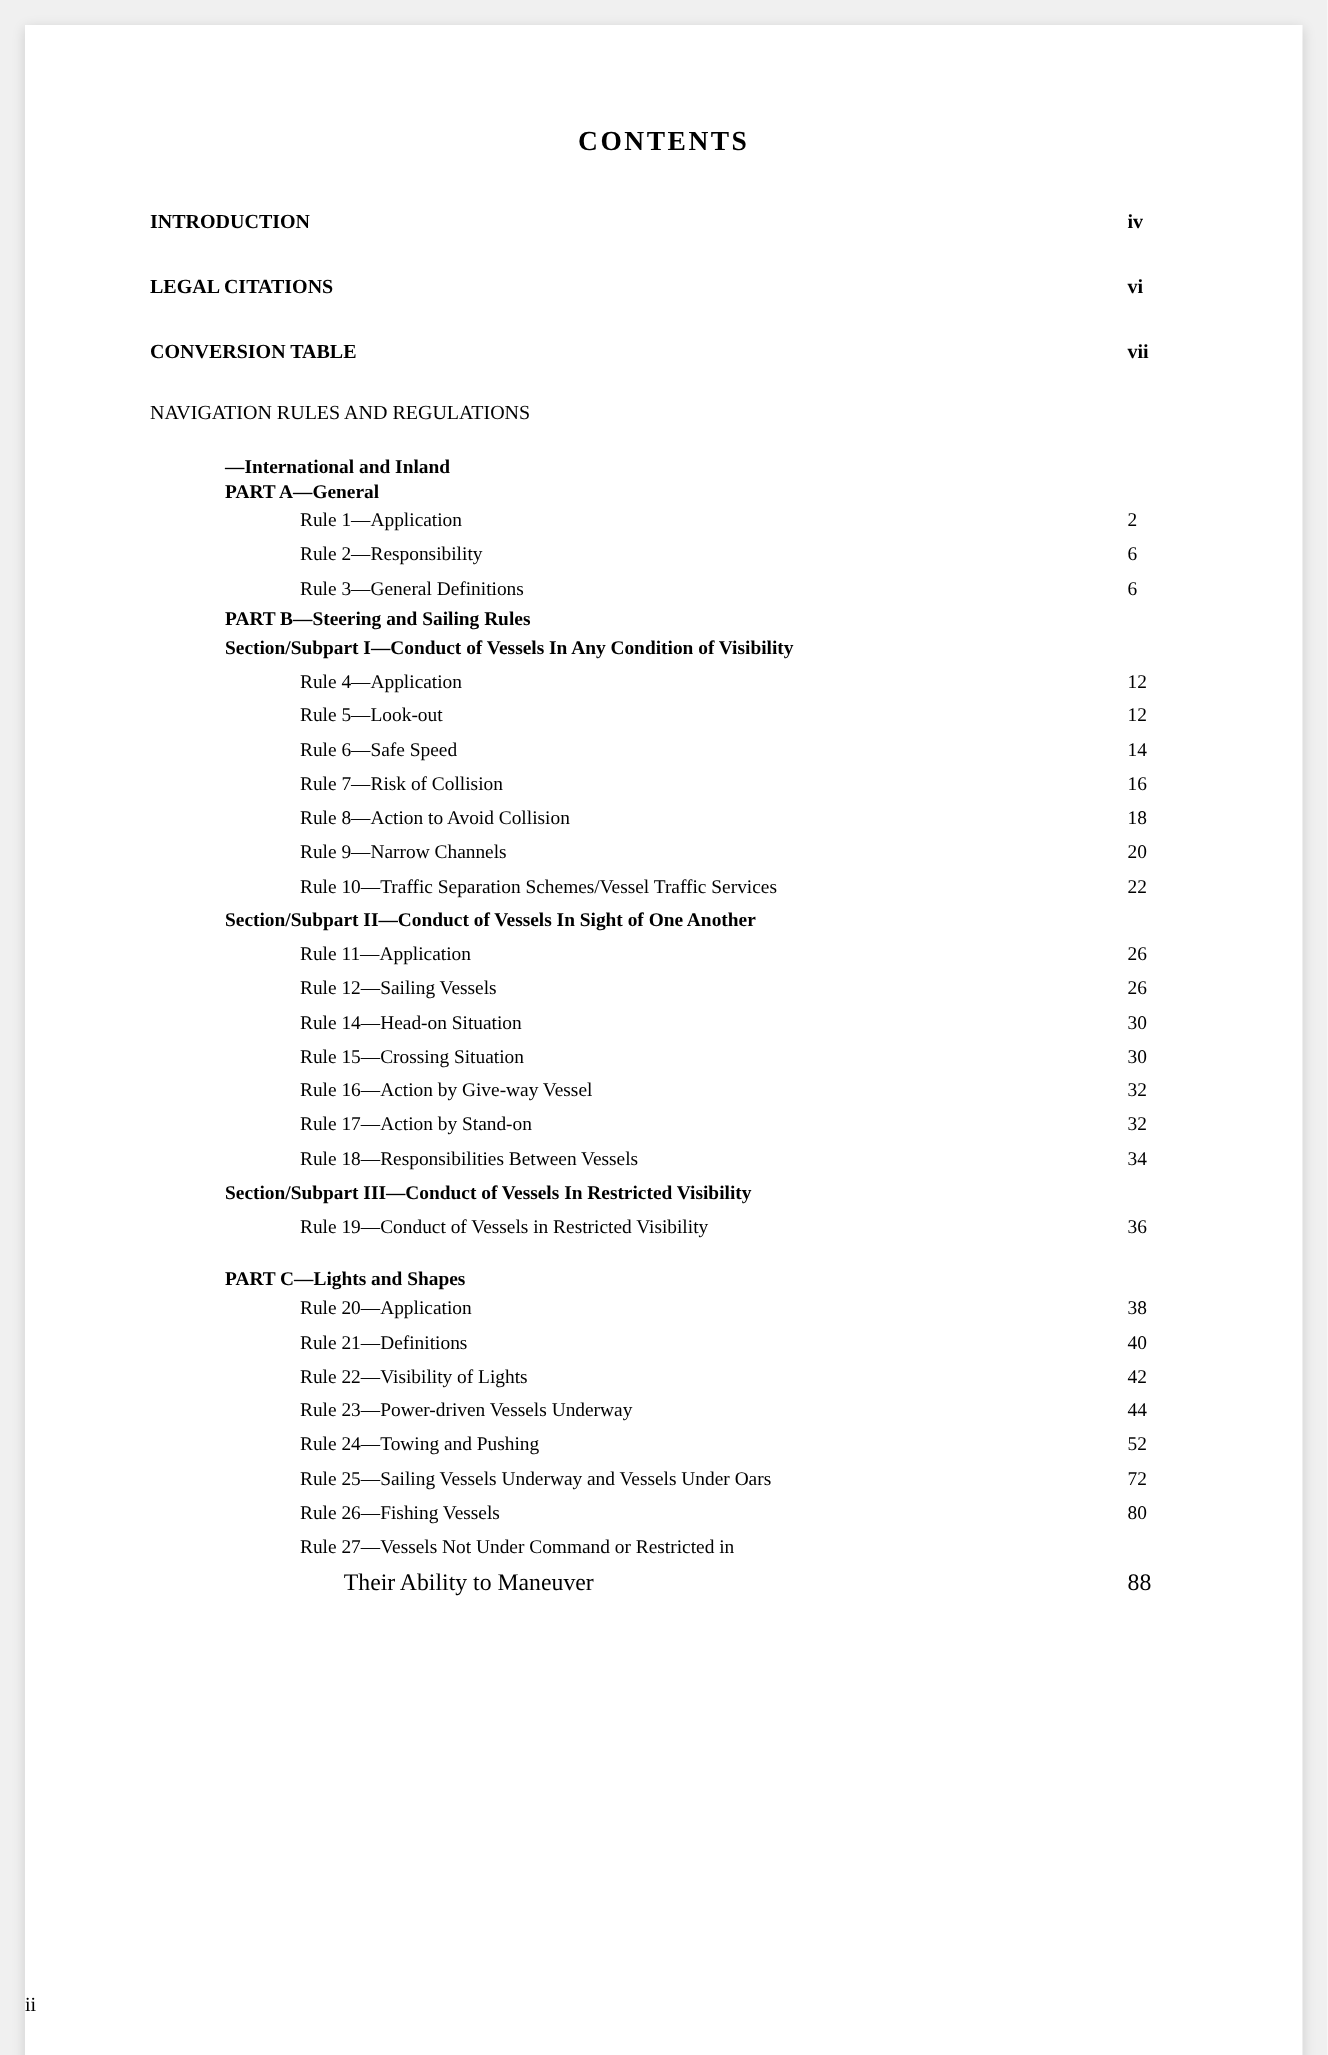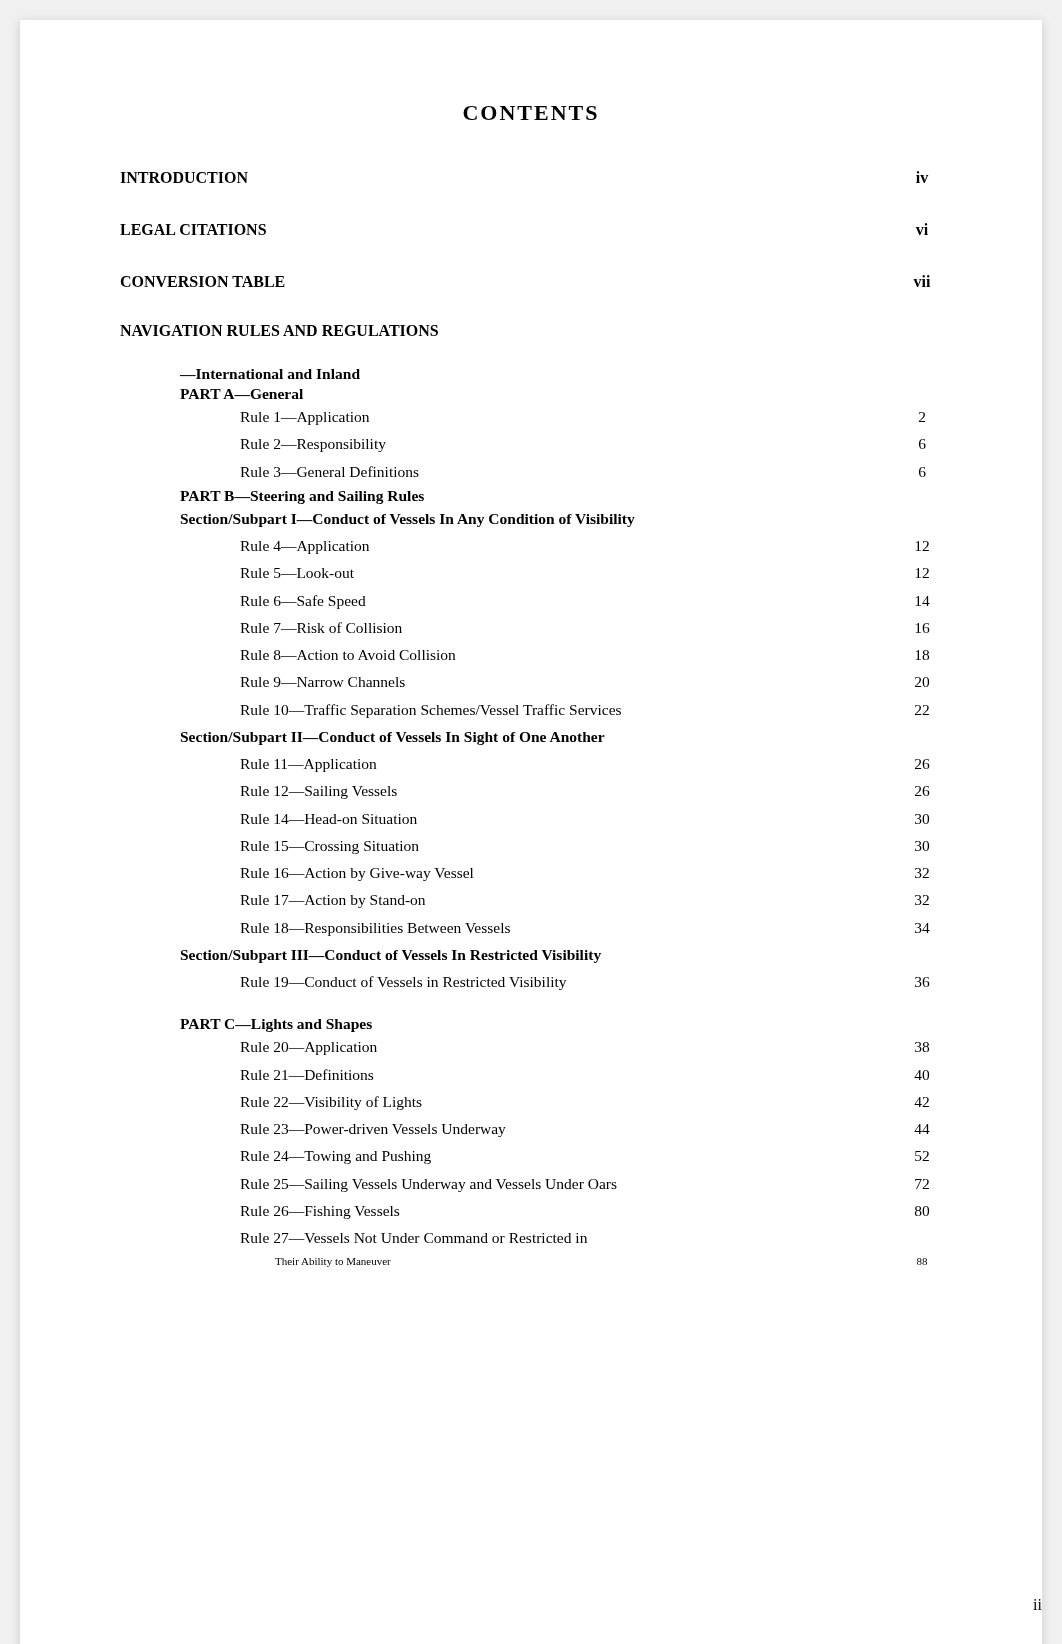--- a/index.html
+++ b/index.html
@@ -47,47 +47,47 @@
       font-size: 16px;
       line-height: 1.5;
     }
 
     .toc-entry .label {
       flex: 1;
     }
 
     .toc-entry .page-num {
       min-width: 40px;
-      text-align: center;
+      text-align: left;
     }
 
     .toc-entry.top-level {
       font-weight: bold;
       font-size: 16px;
     }
 
     .toc-entry.level2 {
       padding-left: 120px;
       font-size: 15.5px;
     }
 
     .toc-entry.level2-cont {
       padding-left: 155px;
-      font-size: 11px;
+      font-size: 19px;
     }
 
     .toc-entry.section-bold {
       padding-left: 60px;
       font-weight: bold;
       font-size: 15.5px;
       justify-content: flex-end;
     }
 
     .nav-header {
-      font-weight: bold;
+      font-weight: normal;
       font-size: 16px;
       margin-bottom: 2px;
     }
 
     .nav-subheader {
       padding-left: 60px;
       font-weight: bold;
       font-size: 15.5px;
       margin-bottom: 2px;
       margin-top: 25px;
@@ -102,21 +102,21 @@
 
     .spacer {
       height: 18px;
     }
 
     .page-footer {
       position: absolute;
       bottom: 50px;
       left: 0;
       right: 0;
-      text-align: right;
+      text-align: left;
       font-size: 16px;
     }
   </style>
 </head>
 <body>
 
 <div class="page">
 
   <div class="page-title">CONTENTS</div>
 

